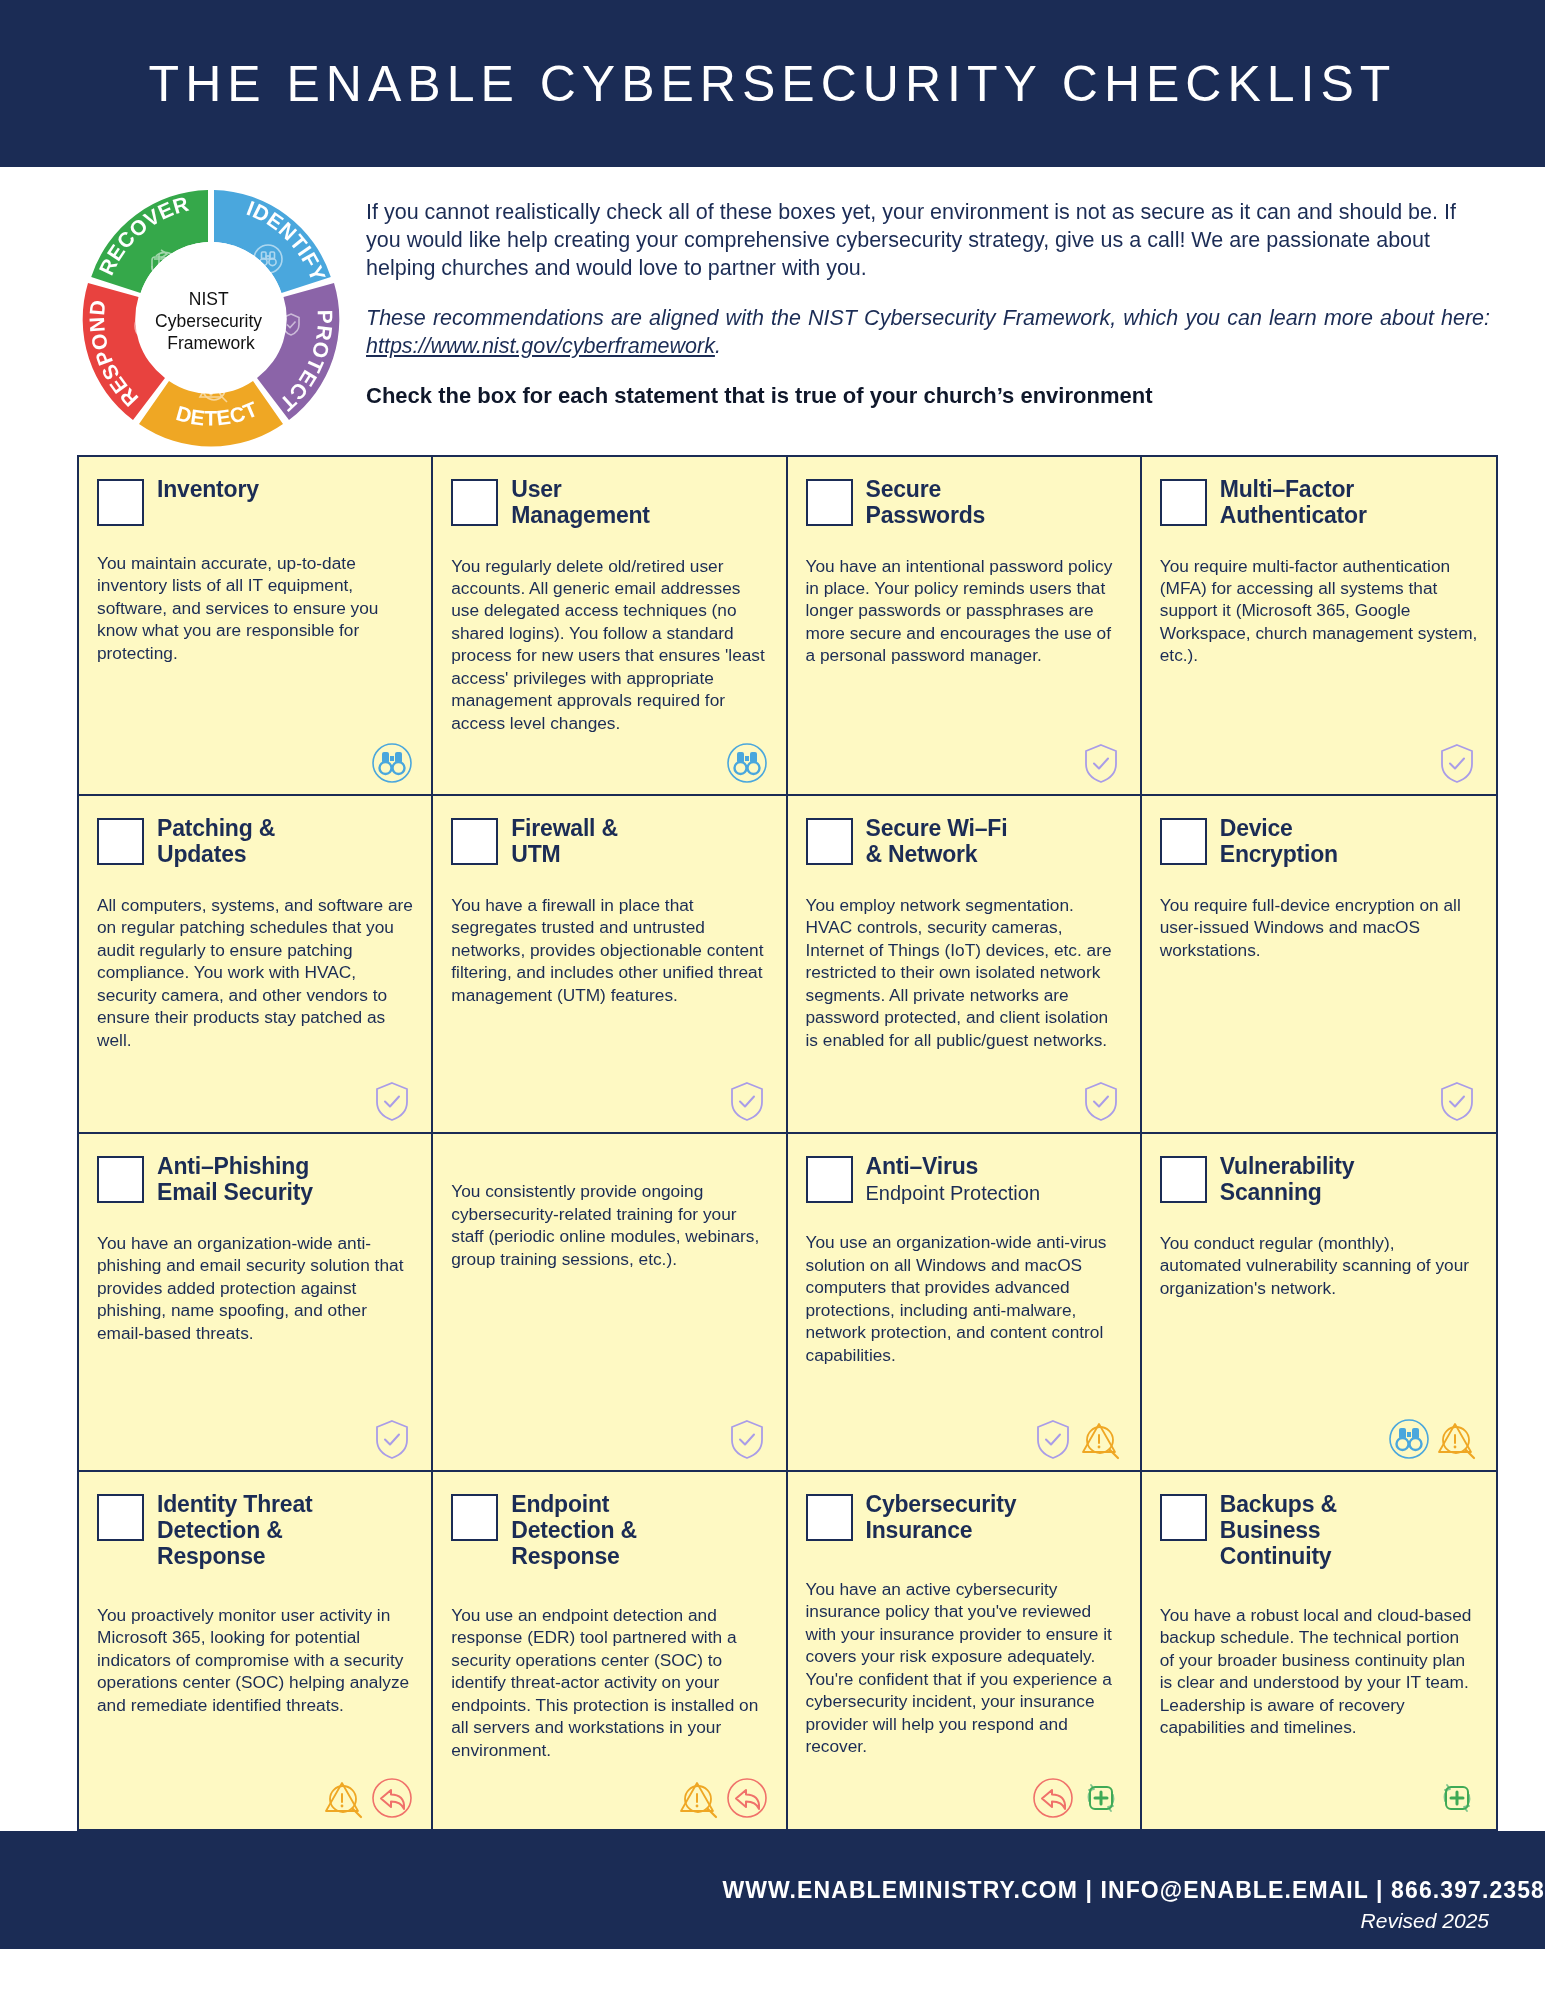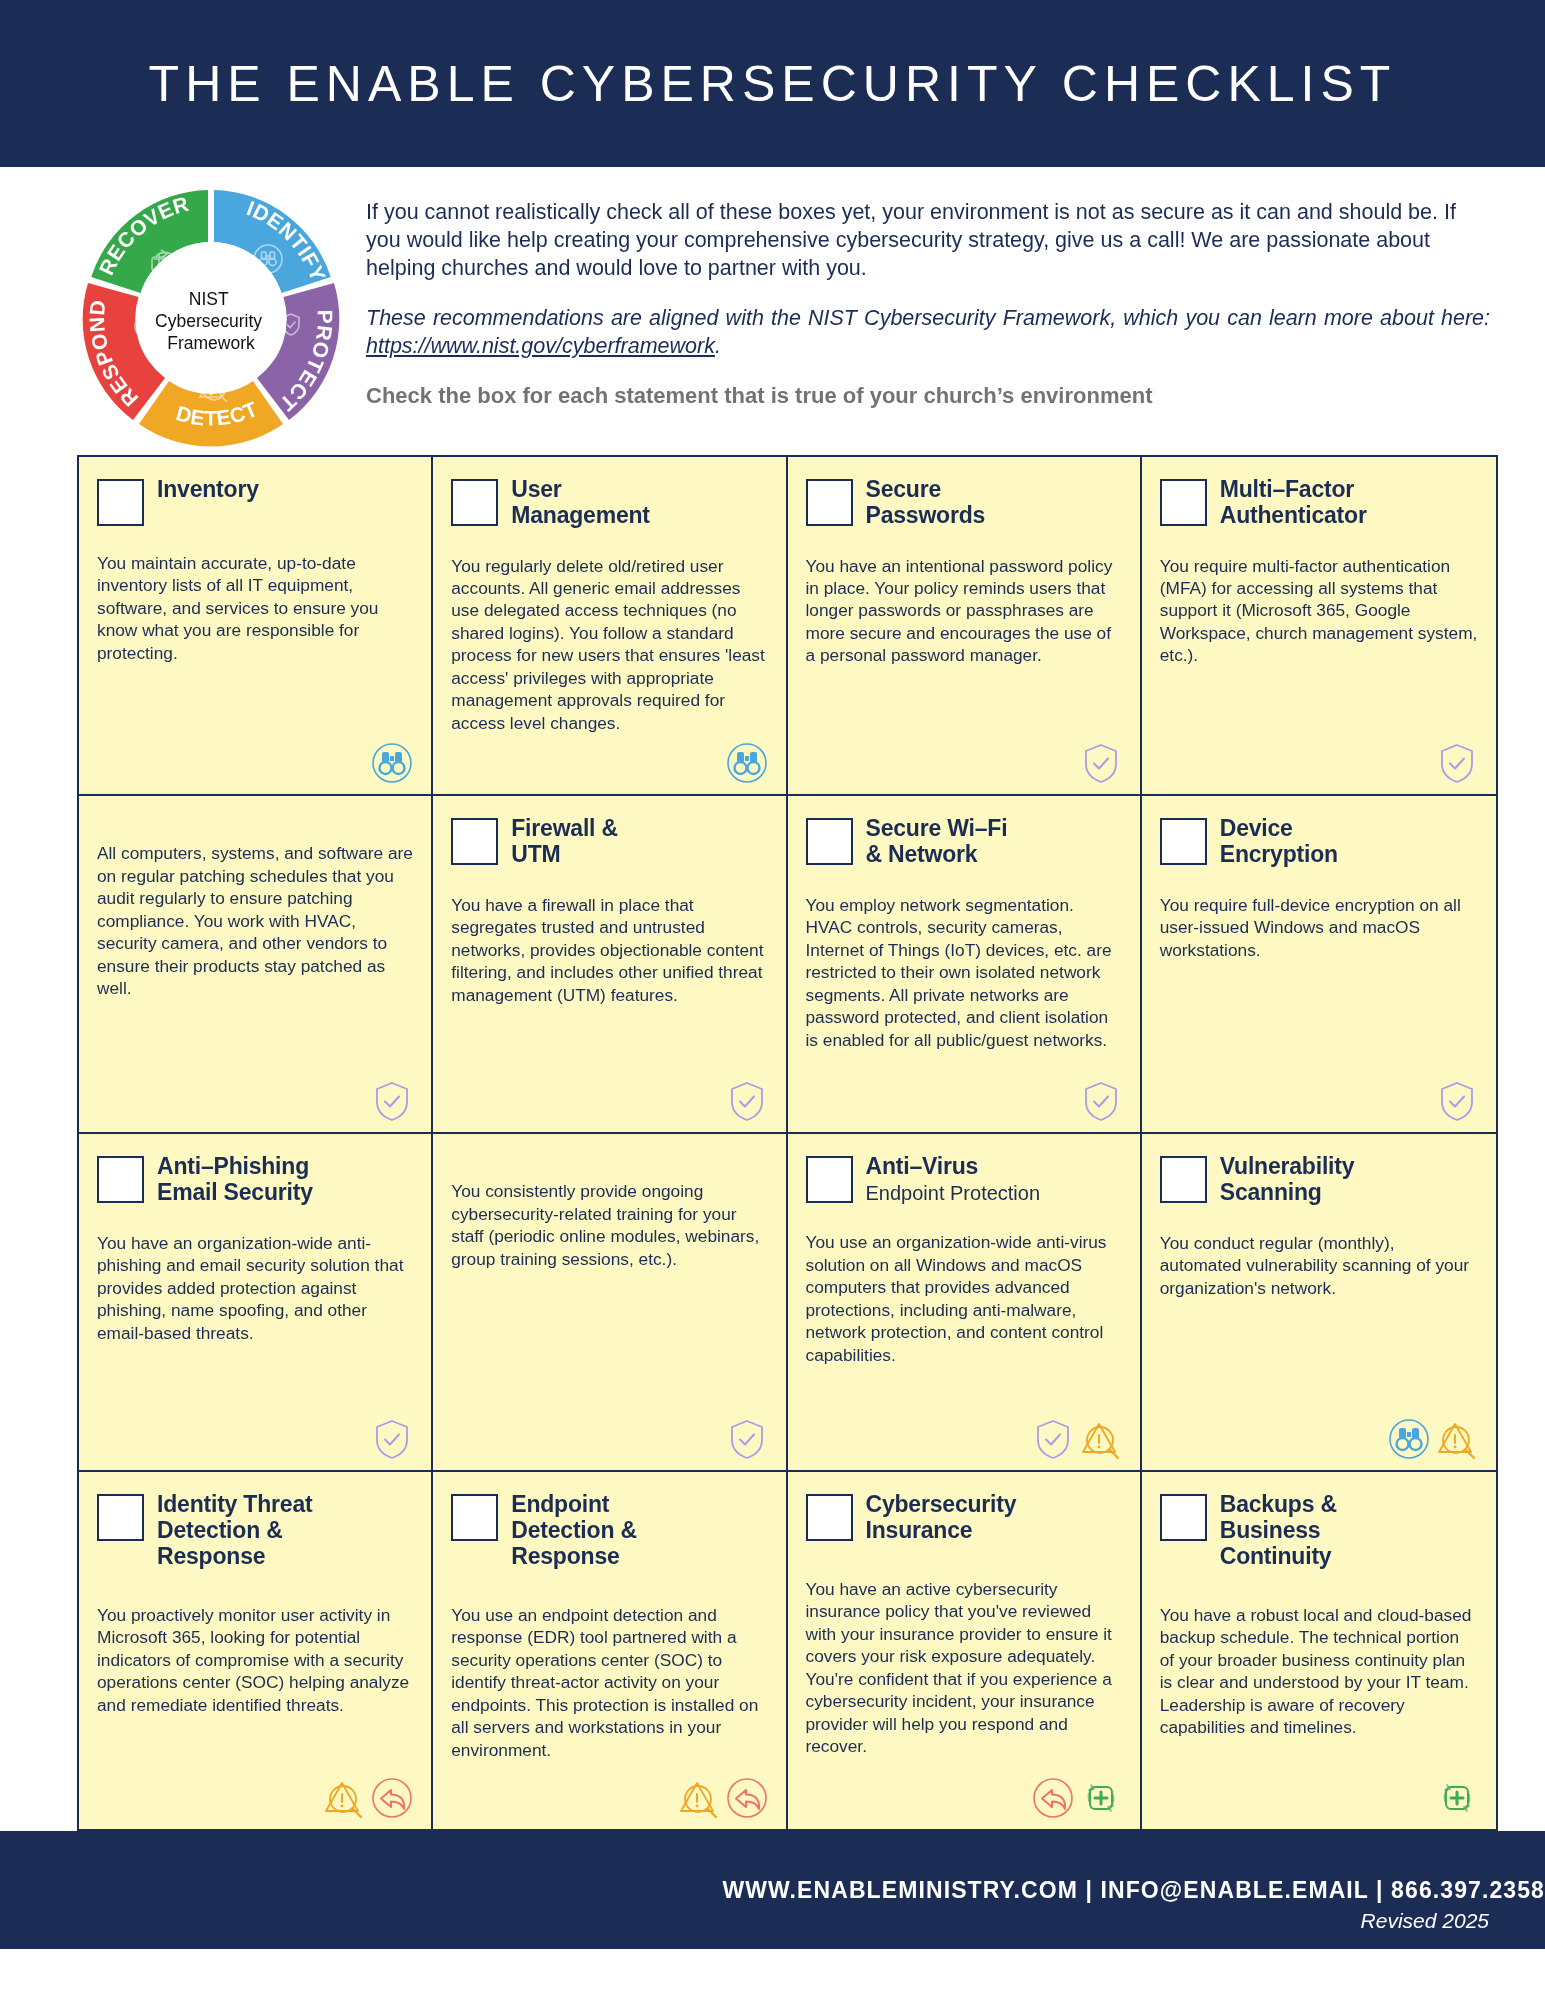--- a/index.html
+++ b/index.html
@@ -38,21 +38,21 @@
   .intro-text { flex: 1; padding-top: 18px; }
   .intro-p {
     color: #1b2c55;
     font-size: 21.5px;
     line-height: 1.30;
     margin-bottom: 22px;
   }
   .intro-p.italic { font-style: italic; text-align: justify; }
   .intro-link { text-decoration: underline; color: #1b2c55; }
   .intro-bold {
-    color: #737373;
+    color: #0f172a;
     font-size: 22px;
     font-weight: bold;
     margin-top: 4px;
   }
 
   
   .grid-wrap { padding: 8px 47px 0 77px; }
   .grid {
     border: 2px solid #1b2c55;
     display: grid;
@@ -308,20 +308,26 @@
           <div class="cell-icons">
             <span>
               <svg class="ic" viewBox="0 0 42 42">
                 <path d="M21 3 L36 9 v13 c0 10 -8 15.5 -15 18 c-7 -2.5 -15 -8 -15 -18 V9 Z" fill="none" stroke="#a99ce8" stroke-width="1.8"></path>
                 <path d="M14 21.5 l5 5 l9 -10" fill="none" stroke="#a99ce8" stroke-width="2" stroke-linecap="round" stroke-linejoin="round"></path>
               </svg>
             </span>
           </div>
         </div>
         <div class="cell">
+          <div class="cell-head">
+            <div class="checkbox"></div>
+            <div class="titles">
+              <div class="cell-title">Patching &amp;<br>Updates</div>
+            </div>
+          </div>
           <div class="cell-body">All computers, systems, and software are on regular patching schedules that you audit regularly to ensure patching compliance. You work with HVAC, security camera, and other vendors to ensure their products stay patched as well.</div>
           <div class="cell-icons">
             <span>
               <svg class="ic" viewBox="0 0 42 42">
                 <path d="M21 3 L36 9 v13 c0 10 -8 15.5 -15 18 c-7 -2.5 -15 -8 -15 -18 V9 Z" fill="none" stroke="#a99ce8" stroke-width="1.8"></path>
                 <path d="M14 21.5 l5 5 l9 -10" fill="none" stroke="#a99ce8" stroke-width="2" stroke-linecap="round" stroke-linejoin="round"></path>
               </svg>
             </span>
           </div>
         </div>

